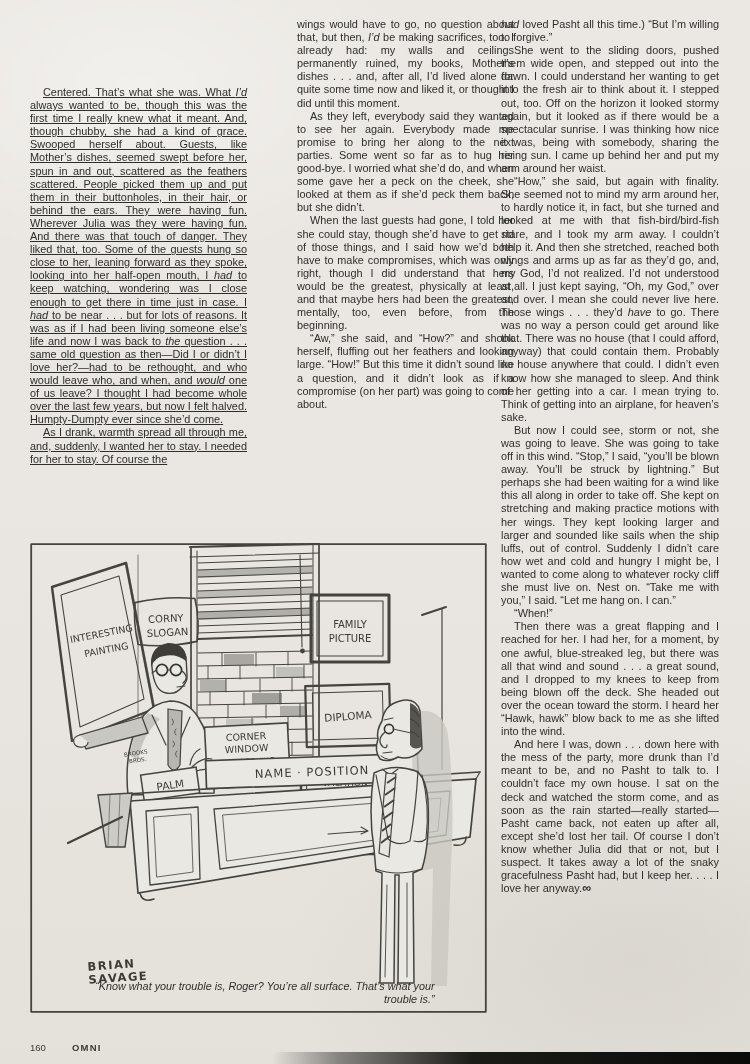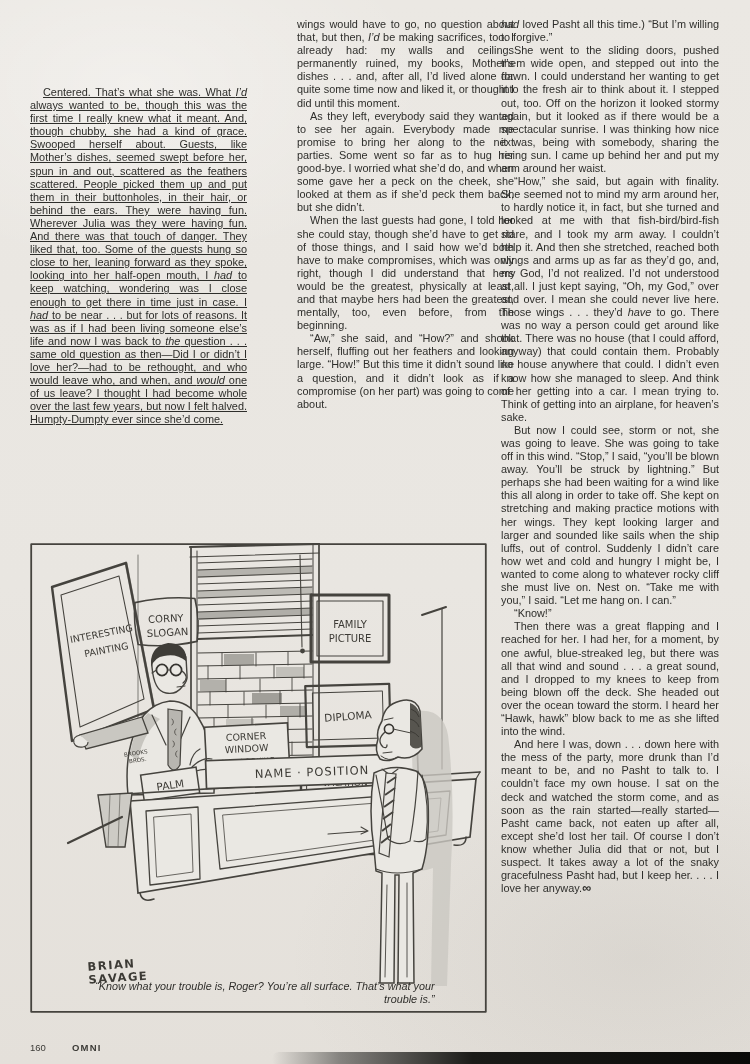--- a/index.html
+++ b/index.html
@@ -52,35 +52,36 @@
   }
 </style>
 </head>
 <body>
 
 <div class="page">
 
 
   <div class="col" id="col1">
     <p class="ind">Centered. That’s what she was. What <em>I’d</em> always wanted to be, though this was the first time I really knew what it meant. And, though chubby, she had a kind of grace. Swooped herself about. Guests, like Mother’s dishes, seemed swept before her, spun in and out, scattered as the feathers scattered. People picked them up and put them in their buttonholes, in their hair, or behind the ears. They were having fun. Wherever Julia was they were having fun. And there was that touch of danger. They liked that, too. Some of the guests hung so close to her, leaning forward as they spoke, looking into her half-open mouth, I <em>had</em> to keep watching, wondering was I close enough to get there in time just in case. I <em>had</em> to be near . . . but for lots of reasons. It was as if I had been living someone else’s life and now I was back to <em>the</em> question . . . same old question as then—Did I or didn’t I love her?—had to be rethought, and who would leave who, and when, and <em>would</em> one of us leave? I thought I had become whole over the last few years, but now I felt halved. Humpty-Dumpty ever since she’d come.</p>
+    <p class="ind">As I drank, warmth spread all through me, and, suddenly, I wanted her to stay. I needed for her to stay. Of course the</p>
   </div>
 
   <div class="col" id="col2">
     <p>wings would have to go, no question about that, but then, <em>I’d</em> be making sacrifices, too. I already had: my walls and ceilings permanently ruined, my books, Mother’s dishes . . . and, after all, I’d lived alone for quite some time now and liked it, or thought I did until this moment.</p>
     <p class="ind">As they left, everybody said they wanted to see her again. Everybody made me promise to bring her along to the next parties. Some went so far as to hug her good-bye. I worried what she’d do, and when some gave her a peck on the cheek, she looked at them as if she’d peck them back, but she didn’t.</p>
     <p class="ind">When the last guests had gone, I told her she could stay, though she’d have to get rid of those things, and I said how we’d both have to make compromises, which was only right, though I did understand that hers would be the greatest, physically at least, and that maybe hers had been the greatest, mentally, too, even before, from the beginning.</p>
     <p class="ind">“Aw,” she said, and “How?” and shook herself, fluffing out her feathers and looking large. “How!” But this time it didn’t sound like a question, and it didn’t look as if a compromise (on her part) was going to come about.</p>
   </div>
 
   <div class="col" id="col3">
     <p><em>had</em> loved Pasht all this time.) “But I’m willing to forgive.”</p>
     <p class="ind">She went to the sliding doors, pushed them wide open, and stepped out into the dawn. I could understand her wanting to get into the fresh air to think about it. I stepped out, too. Off on the horizon it looked stormy again, but it looked as if there would be a spectacular sunrise. I was thinking how nice it was, being with somebody, sharing the rising sun. I came up behind her and put my arm around her waist.</p>
     <p class="ind">“How,” she said, but again with finality. She seemed not to mind my arm around her, to hardly notice it, in fact, but she turned and looked at me with that fish-bird/bird-fish stare, and I took my arm away. I couldn’t help it. And then she stretched, reached both wings and arms up as far as they’d go, and, my God, I’d not realized. I’d not understood at all. I just kept saying, “Oh, my God,” over and over. I mean she could never live here. Those wings . . . they’d <em>have</em> to go. There was no way a person could get around like that. There was no house (that I could afford, anyway) that could contain them. Probably no house anywhere that could. I didn’t even know how she managed to sleep. And think of her getting into a car. I mean trying to. Think of getting into an airplane, for heaven’s sake.</p>
     <p class="ind">But now I could see, storm or not, she was going to leave. She was going to take off in this wind. “Stop,” I said, “you’ll be blown away. You’ll be struck by lightning.” But perhaps she had been waiting for a wind like this all along in order to take off. She kept on stretching and making practice motions with her wings. They kept looking larger and larger and sounded like sails when the ship luffs, out of control. Suddenly I didn’t care how wet and cold and hungry I might be, I wanted to come along to whatever rocky cliff she must live on. Nest on. “Take me with you,” I said. “Let me hang on. I can.”</p>
-    <p class="ind">“Know!”</p>
+    <p class="ind">“When!”</p>
     <p class="ind">Then there was a great flapping and I reached for her. I had her, for a moment, by one awful, blue-streaked leg, but there was all that wind and sound . . . a great sound, and I dropped to my knees to keep from being blown off the deck. She headed out over the ocean toward the storm. I heard her “Hawk, hawk” blow back to me as she lifted into the wind.</p>
     <p class="ind">And here I was, down . . . down here with the mess of the party, more drunk than I’d meant to be, and no Pasht to talk to. I couldn’t face my own house. I sat on the deck and watched the storm come, and as soon as the rain started—really started—Pasht came back, not eaten up after all, except she’d lost her tail. Of course I don’t know whether Julia did that or not, but I suspect. It takes away a lot of the snaky gracefulness Pasht had, but I keep her. . . . I love her anyway.<span class="endmark">∞</span></p>
   </div>
 
   <figure class="cartoon">
     <svg viewBox="0 0 457 470" width="457" height="470">
       <rect x="1.2" y="1.2" width="454.6" height="467.6" class="ln" stroke-width="1.8"></rect>
 
       <g>
         <path d="M108 12 L108 214" class="ln" stroke-width="1" opacity=".65"></path>

